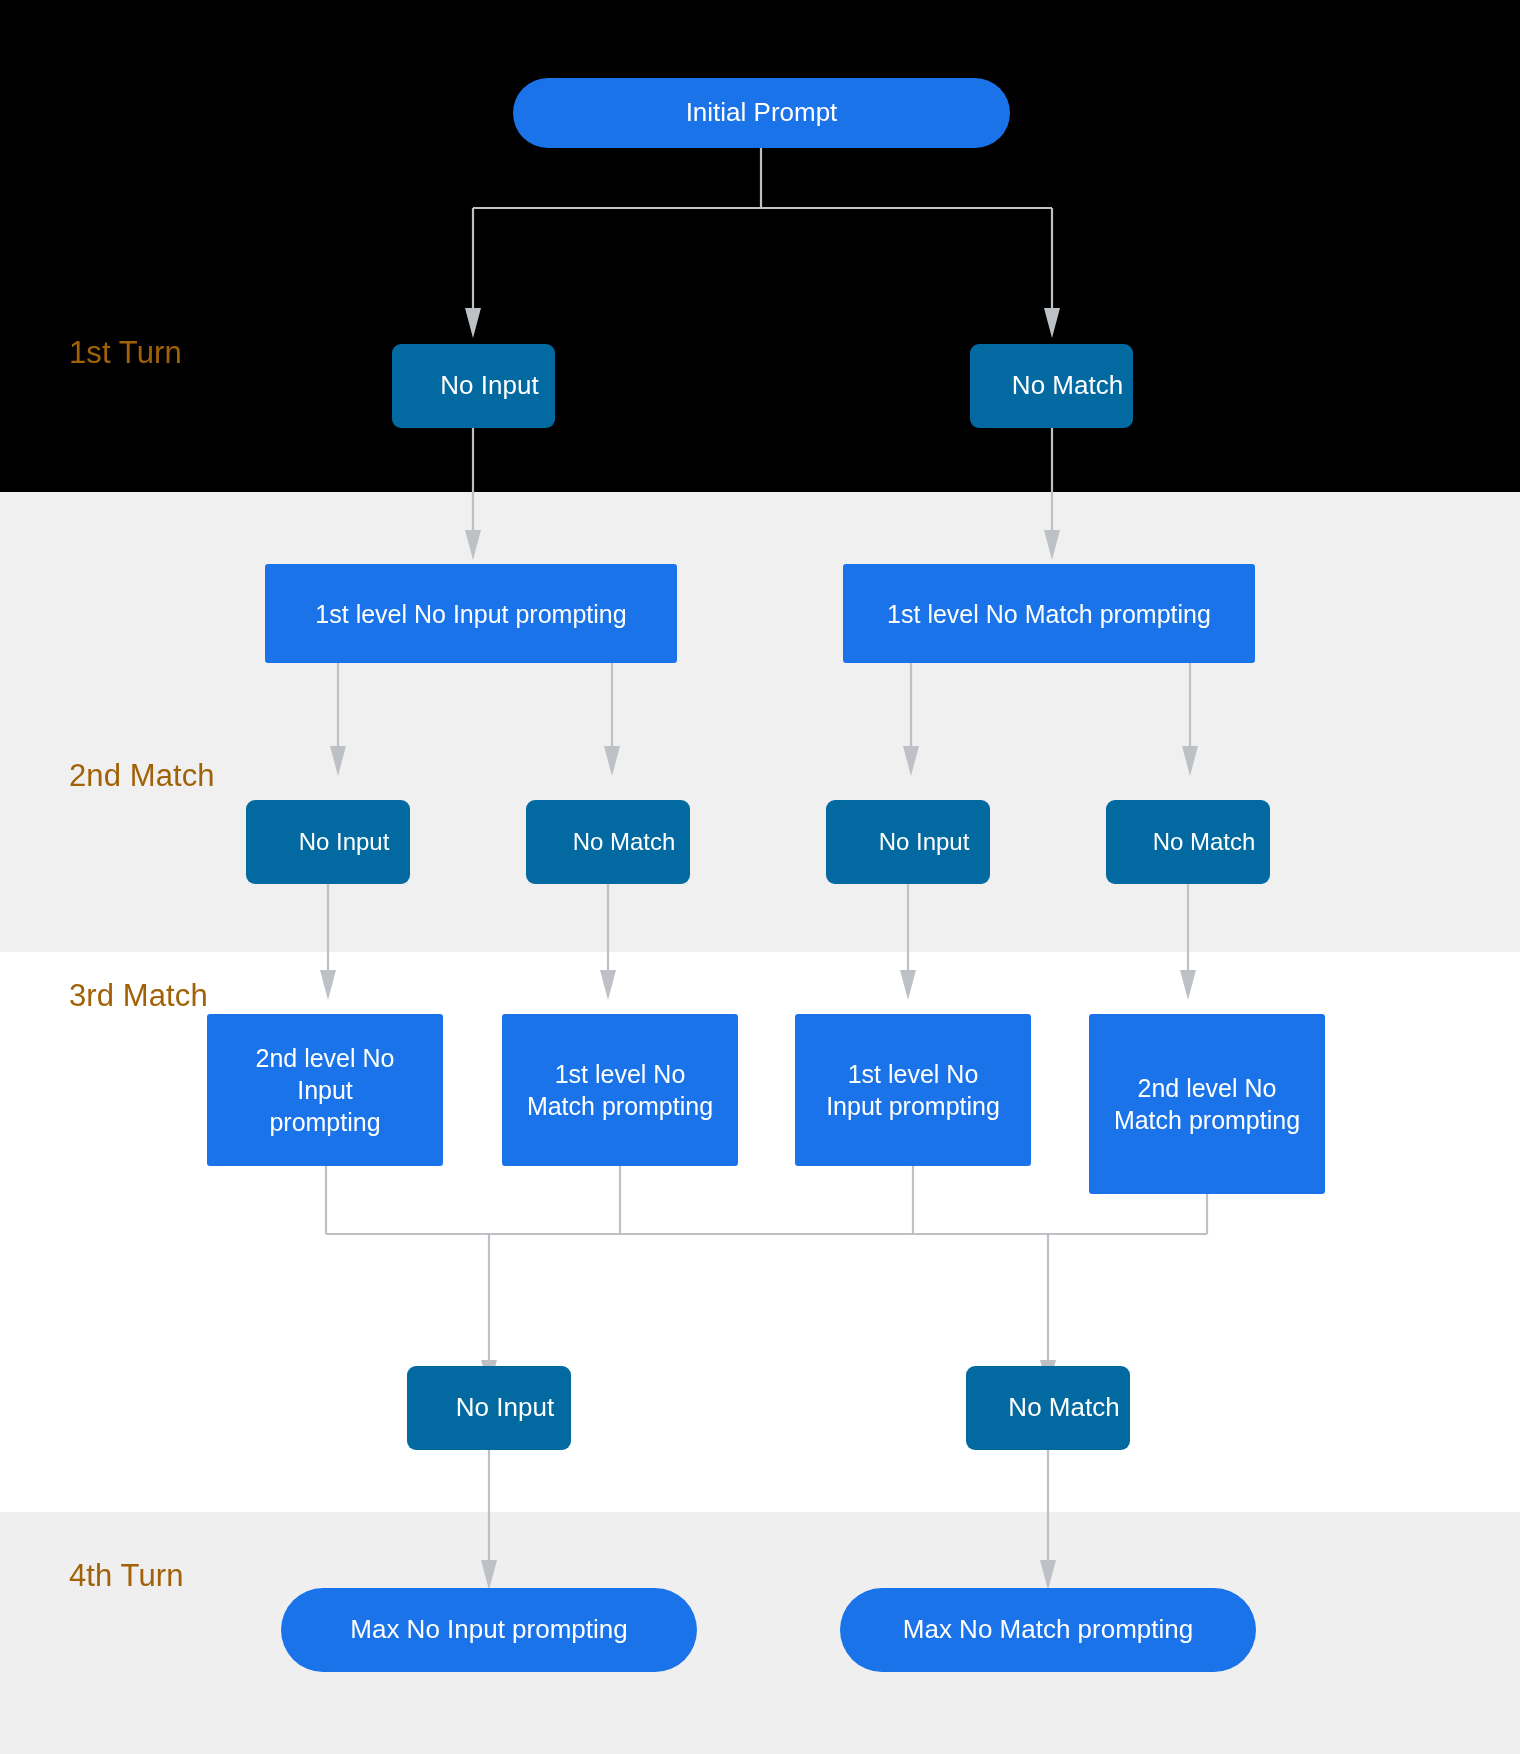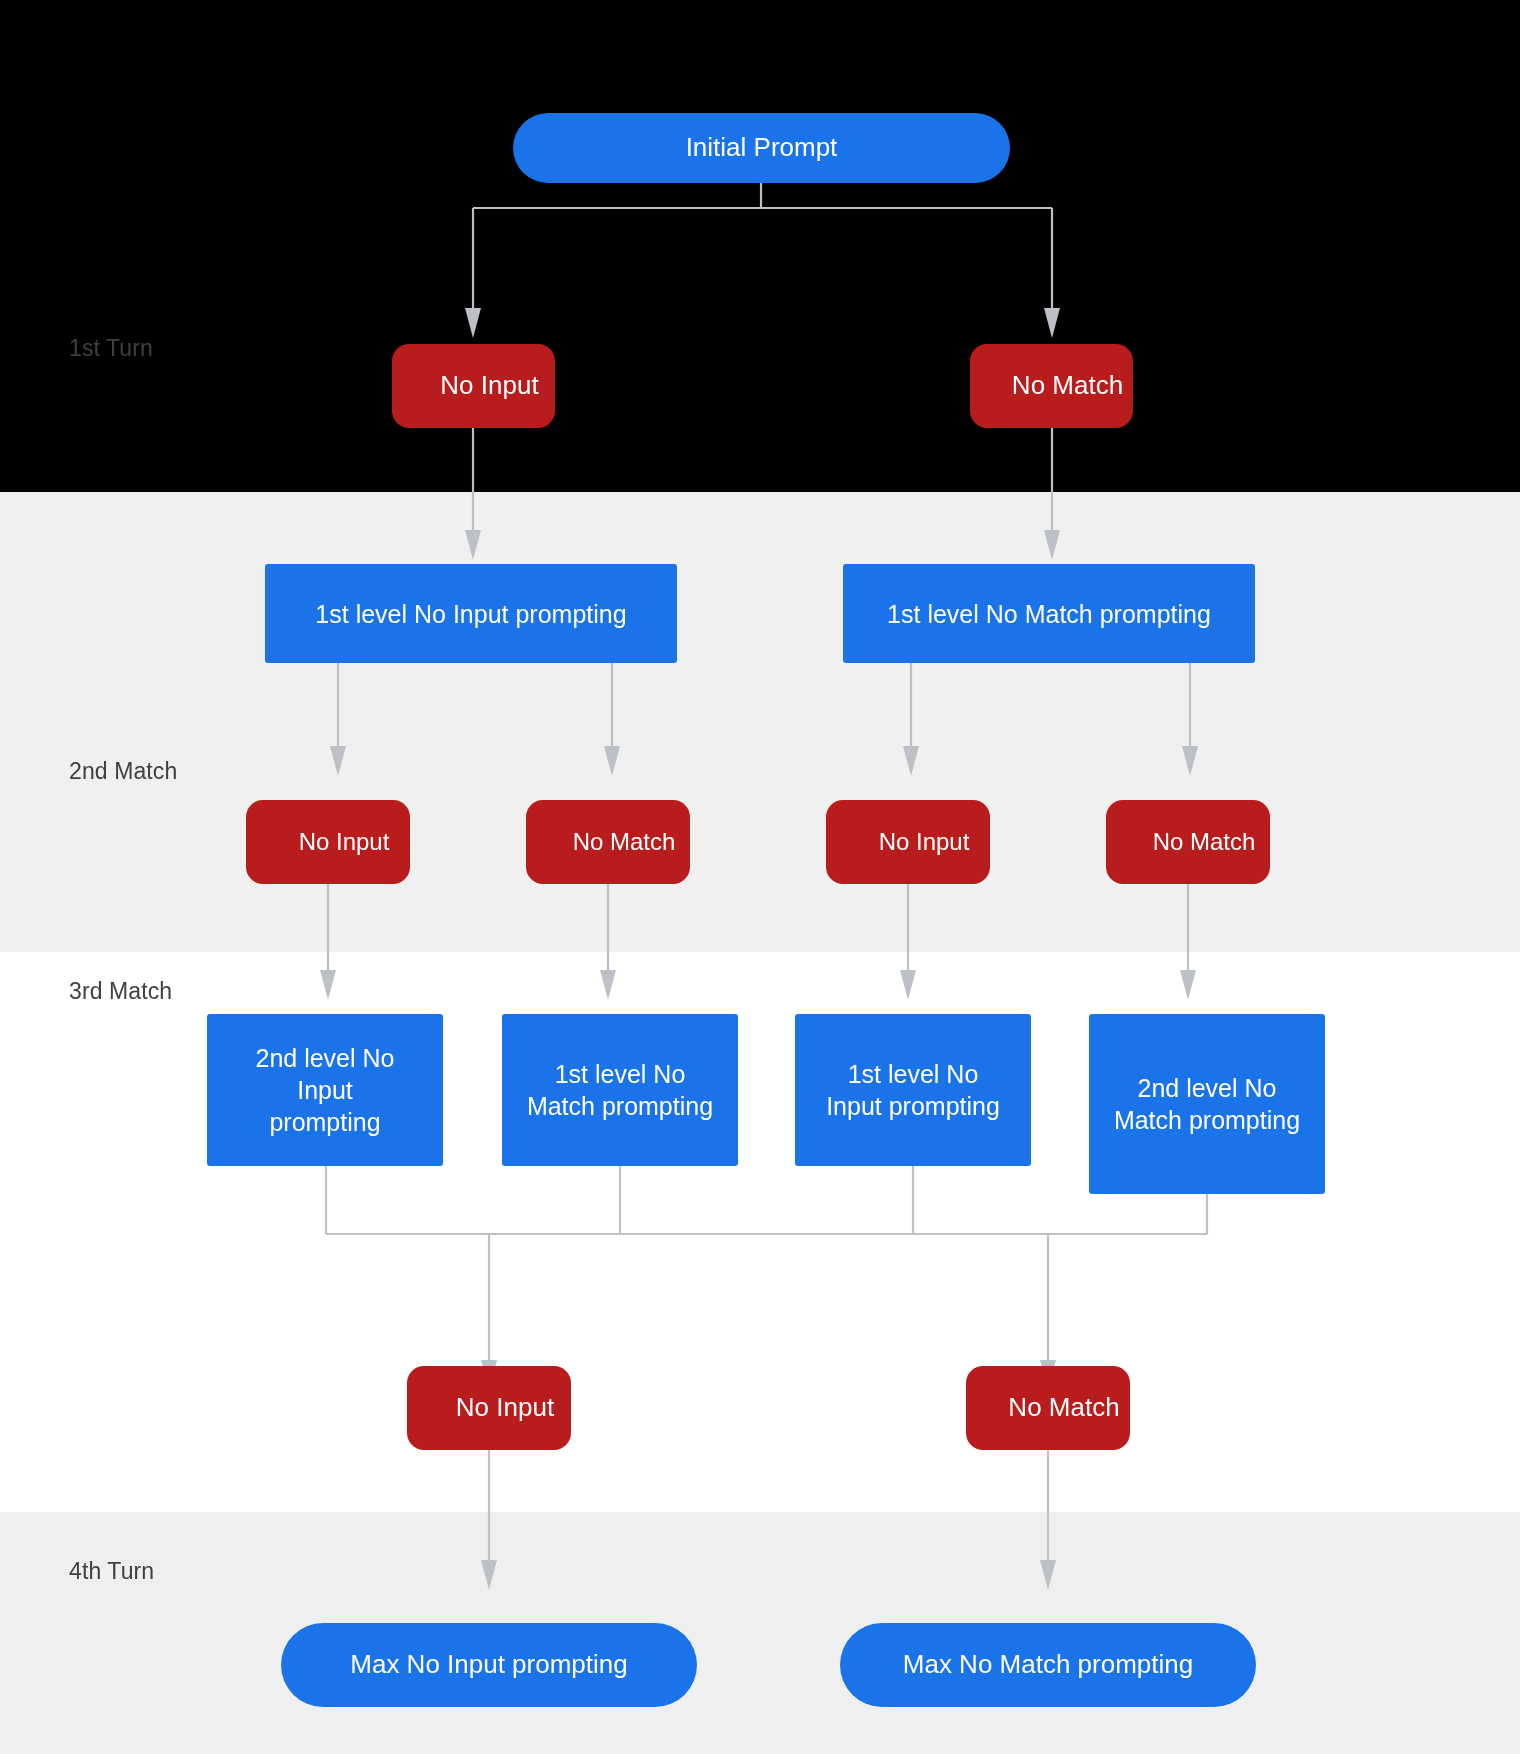--- a/index.html
+++ b/index.html
@@ -15,44 +15,44 @@
   
   .band { position:absolute; left:0; width:1520px; }
   #band-1 { top:0px;    height:492px;  background:#000000; }
   #band-2 { top:492px;  height:460px;  background:#f0f0f0; }
   #band-3 { top:952px;  height:560px;  background:#ffffff; }
   #band-4 { top:1512px; height:242px;  background:#efefef; }
 
   
   .turn-label {
     position:absolute;
-    font-size:23px;
-    color:#404040;
+    font-size:31px;
+    color:#a16207;
     letter-spacing:0.1px;
     white-space:nowrap;
   }
   #turn-label-1 { left:69px;  top:335px; }
   #turn-label-2 { left:69px;  top:758px; }
   #turn-label-3 { left:69px;  top:978px; }
   #turn-label-4 { left:69px;  top:1558px;text-align:right; }
 
   
   .node {
     position:absolute;
     display:flex;
     align-items:center;
     justify-content:center;
     text-align:center;
     color:#ffffff;
     box-sizing:border-box;
     line-height:1.28;
   }
   .node.blue  { background:#1a73e8; }
-  .node.green { background:#b91c1c; border-radius:17px;padding-left:32px; }
-  .node.pill  { border-radius:999px;margin-top:35px; }
+  .node.green { background:#0369a1; border-radius:9px;padding-left:32px; }
+  .node.pill  { border-radius:999px; }
   .node.rounded { border-radius:3px; }
 
   
   #wires { position:absolute; left:0; top:0; width:1520px; height:1754px; }
   .wire { stroke:#bdc1c6; stroke-width:2.2; fill:none; }
   .wire-head { fill:#bdc1c6; }
 </style>
 </head>
 <body>
 

